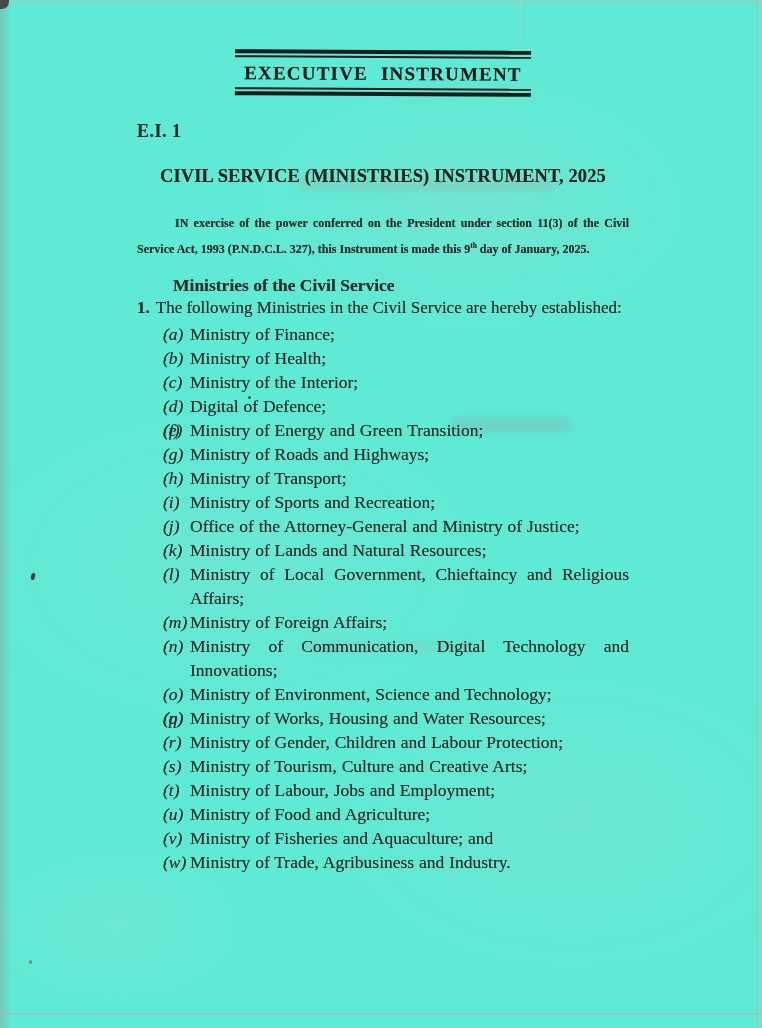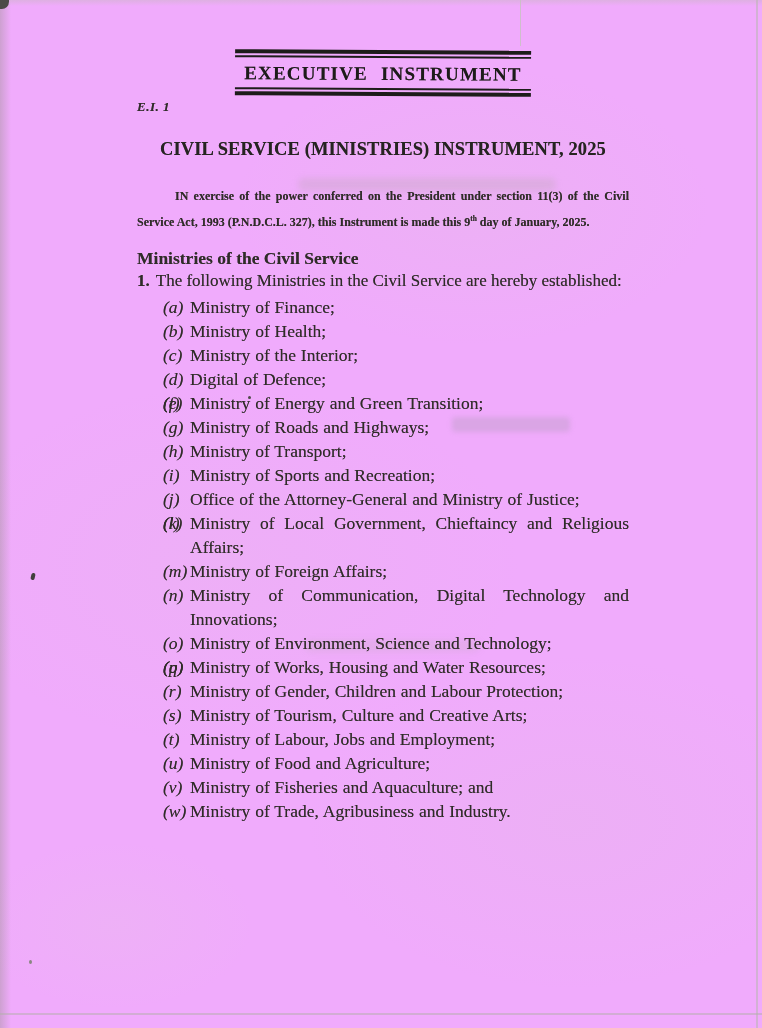--- a/index.html
+++ b/index.html
@@ -1,20 +1,20 @@
 <!DOCTYPE html>
 <html><head>
 <meta charset="utf-8">
 <style>
   * { margin:0; padding:0; box-sizing:border-box; }
   html,body { width:762px; background:#e9e7e3; }
   .page {
     position:relative;
     width:762px; height:1028px;
-    background:#f0abfc;
+    background:#5eead4;
     overflow:hidden;
     font-family:"Liberation Serif","DejaVu Serif",serif;
     color:#2f2c28;
     text-shadow:0 0 0.45px rgba(47,44,40,0.55);
   }
   
   .artifact { position:absolute; pointer-events:none; }
   .mottle {
     left:0; top:0; right:0; bottom:0;
     background:
@@ -43,31 +43,31 @@
   .rule { width:100%; }
   .rule.thick { height:4px; background:#1d1c1a; }
   .rule.thin  { height:2px; background:#1d1c1a; }
   .banner .rule.thin.under-thick { margin-top:2px; }
   .banner .rule.thin.above-thick { margin-bottom:2px; }
   .banner-text {
     font-size:19px; font-weight:bold; text-align:center;
     letter-spacing:1.2px; word-spacing:7px;
     padding:5px 0 3px 0;
   }
-  .ei-number { margin-top:3px; font-size:13px; font-weight:bold; letter-spacing:0.5px;font-style:italic; }
+  .ei-number { margin-top:25px; font-size:18px; font-weight:bold; letter-spacing:0.5px; }
   .doc-title {
     margin-top:24px; font-size:18.5px; font-weight:bold;
     text-align:center; letter-spacing:0.1px; color:#262421;
   }
   .preamble {
     margin-top:23px; font-size:12px; line-height:26px;
     text-align:justify; text-indent:38px;font-weight:bold;
   }
   .preamble sup { font-size:0.62em; line-height:0; }
-  .section-heading { margin-top:13px; font-size:17.5px; font-weight:bold; }
+  .section-heading { margin-top:13px; font-size:17.5px; font-weight:bold;margin-left:36px; }
   .clause { font-size:17px; line-height:24px; text-align:justify; }
   .clause-num { font-weight:bold; margin-right:6px; }
   .ministries { list-style:none; margin-top:2px; }
   .ministry {
     position:relative; padding-left:53px;
     font-size:17.5px; line-height:24px;
     text-align:justify; word-spacing:0.5px;
   }
   .m-label {
     position:absolute; left:26px; top:0;
@@ -158,20 +158,21 @@
     <span class="m-text">Ministry of Sports and Recreation;</span>
   </li>
 
   <li class="ministry">
     <span class="m-label">(j)</span>
     <span class="m-text">Office of the Attorney-General and Ministry of Justice;</span>
   </li>
 
   <li class="ministry">
     <span class="m-label">(k)</span>
+    <span class="m-text">Ministry of Lands and Natural Resources;</span>
   </li>
 
   <li class="ministry">
     <span class="m-label">(l)</span>
     <span class="m-text">Ministry of Local Government, Chieftaincy and Religious Affairs;</span>
   </li>
 
   <li class="ministry">
     <span class="m-label">(m)</span>
     <span class="m-text">Ministry of Foreign Affairs;</span>

